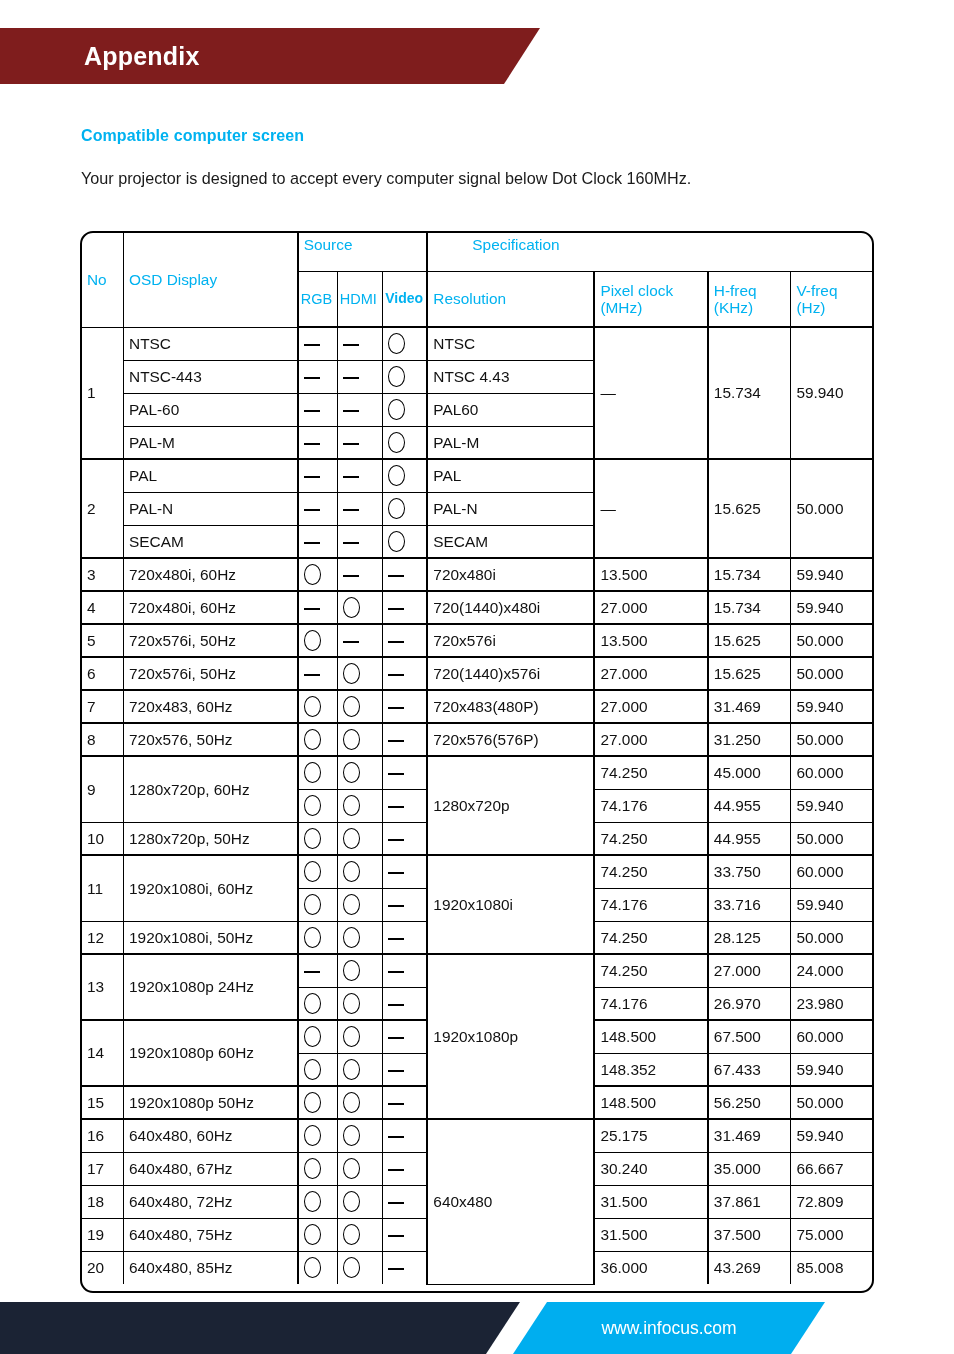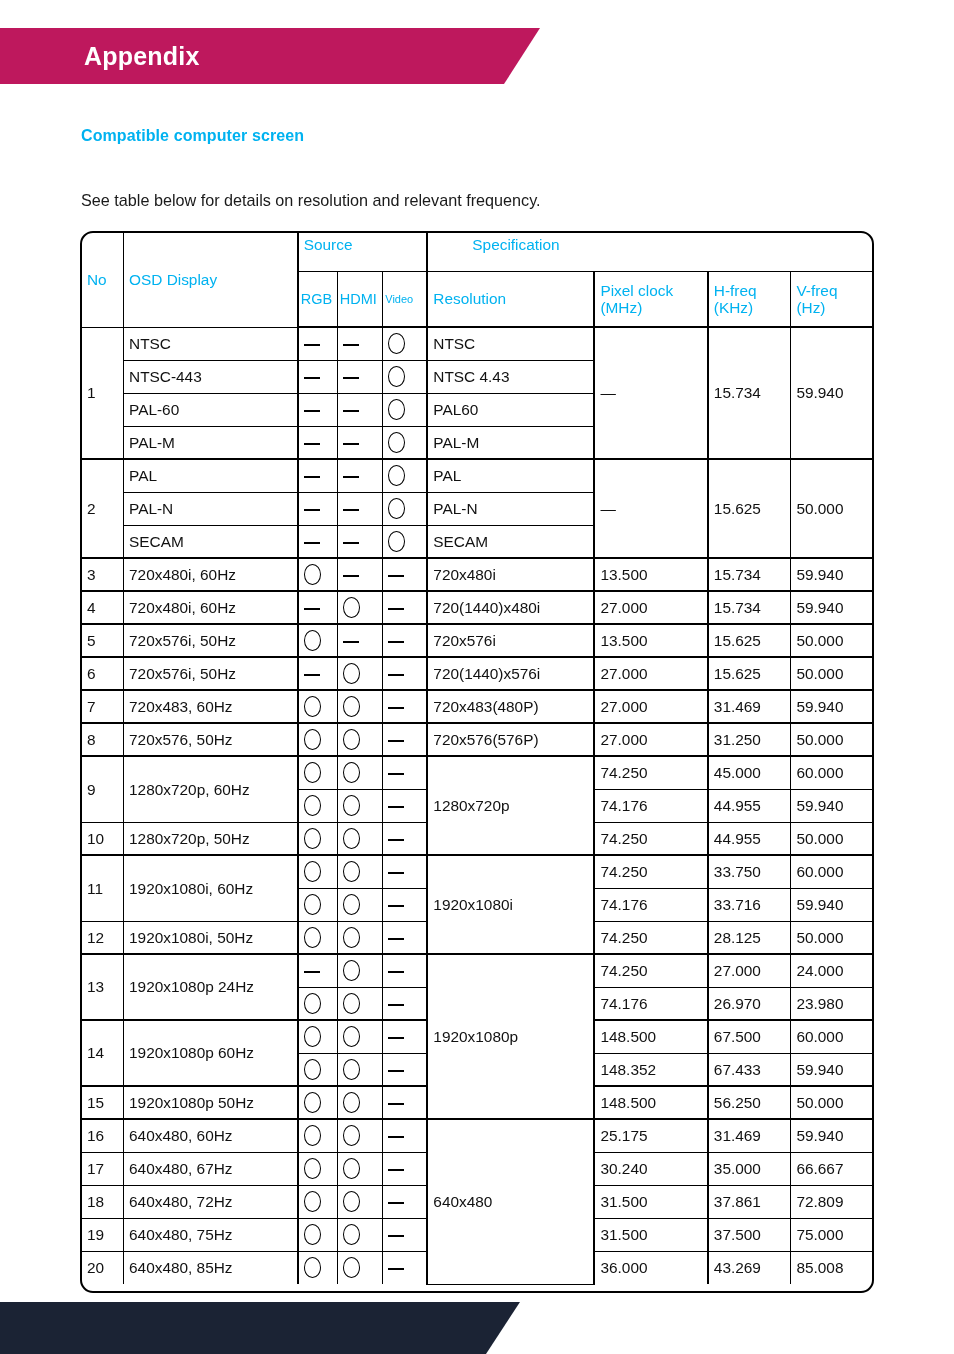--- a/index.html
+++ b/index.html
@@ -16,21 +16,21 @@
     overflow: hidden;
   }
 
   
   .top-banner {
     position: absolute;
     left: 0;
     top: 28px;
     width: 540px;
     height: 56px;
-    background: #be185d;
+    background: #7f1d1d;
     clip-path: polygon(0 0, 100% 0, calc(100% - 36px) 100%, 0 100%);
   }
   .top-banner-title {
     position: absolute;
     left: 84px;
     top: 0;
     height: 56px;
     line-height: 56px;
     color: #ffffff;
     font-size: 25px;
@@ -170,22 +170,21 @@
 </style>
 </head>
 <body>
 
 <div class="top-banner">
   <div class="top-banner-title">Appendix</div>
 </div>
 
 <div class="section-heading">Compatible computer screen</div>
 <div class="intro">
-  <br>
-  <span>See table below for details on resolution and relevant frequency.</span>
+  <span>Your projector is designed to accept every computer signal below Dot Clock 160MHz.</span><br>
 </div>
 
 <div class="table-wrap">
   <table class="spec">
     <colgroup>
       <col style="width:41px">
       <col style="width:172px">
       <col style="width:39px">
       <col style="width:45px">
       <col style="width:44px">
@@ -199,21 +198,21 @@
       <tr>
         <td class="hdr c-center" rowspan="2" style="vertical-align:middle;">No</td>
         <td class="hdr thick-right" rowspan="2" style="vertical-align:middle;">OSD Display</td>
         <td class="hdr thick-right" colspan="3" style="height:38px;vertical-align:top;padding-top:3px;">Source</td>
         <td class="hdr" colspan="4" style="vertical-align:top;padding-top:3px;padding-left:44px;">Specification</td>
       </tr>
 
       <tr class="hdr-row2">
         <td class="hdr c-center thick-bottom" style="height:56px;padding:0 2px;font-size:14.5px;">RGB</td>
         <td class="hdr c-center thick-bottom" style="padding:0 2px;font-size:14.5px;">HDMI</td>
-        <td class="hdr c-center thick-bottom thick-right" style="padding:0 2px;font-size:11px;">Video</td>
+        <td class="hdr c-center thick-bottom thick-right" style="padding:0 2px;font-size:14px;font-weight:bold;">Video</td>
         <td class="hdr thick-bottom thick-right">Resolution</td>
         <td class="hdr thick-bottom thick-right">
           <div>Pixel clock</div>
           <div>(MHz)</div>
         </td>
         <td class="hdr thick-bottom">
           <div>H-freq</div>
           <div>(KHz)</div>
         </td>
         <td class="hdr thick-bottom">
@@ -500,13 +499,16 @@
           <td class="thick-right num">36.000</td>
           <td class="num">43.269</td>
           <td class="num">85.008</td>
         </tr>
       </tbody>
   </table>
 </div>
 
 <div class="footer">
   <div class="f-dark"></div>
+  <div class="f-blue">
+    <span>www.infocus.com</span>
+  </div>
 </div>
 
 </body></html>

